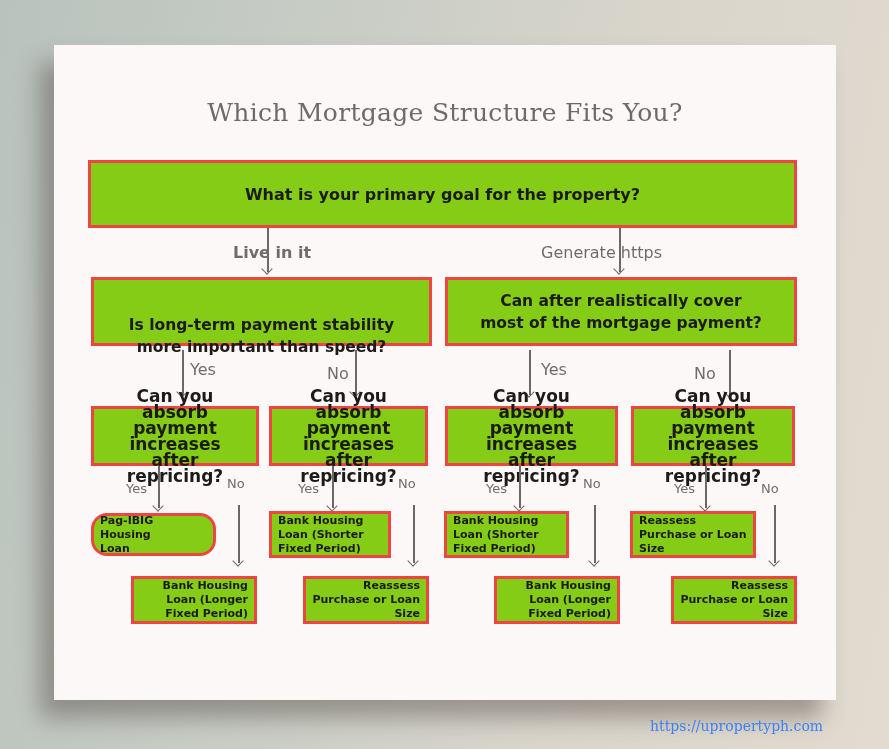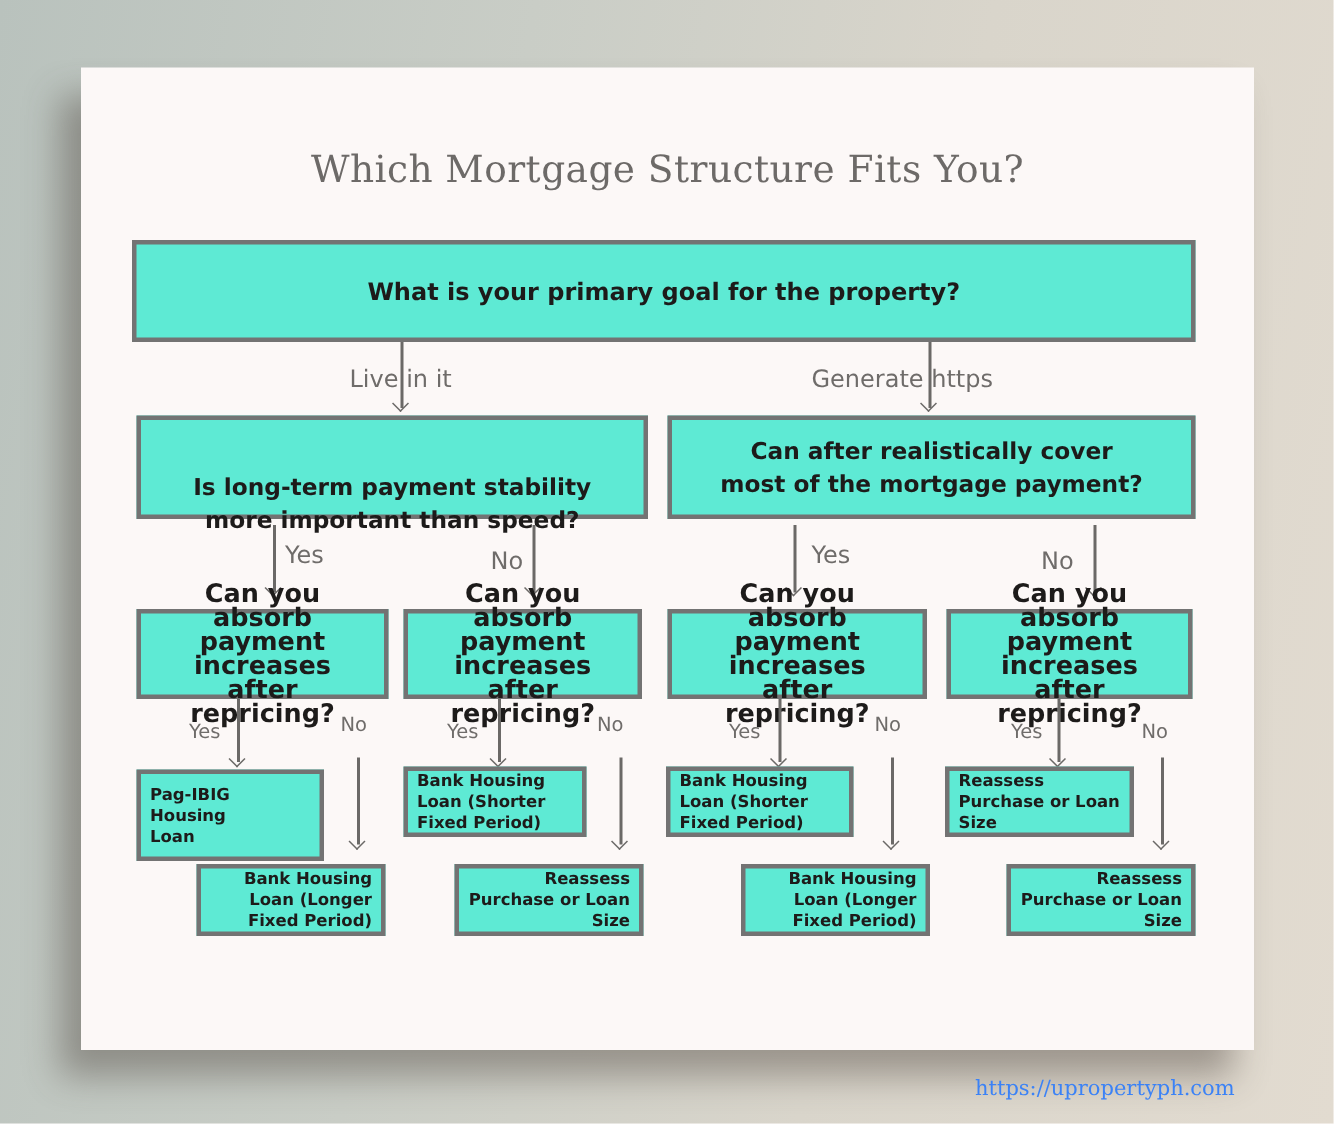--- a/index.html
+++ b/index.html
@@ -12,21 +12,21 @@
     position: absolute; left: 54px; top: 45px; width: 782px; height: 655px;
     background: #fcf8f7;
     box-shadow: -14px 18px 22px rgba(80,72,65,0.45);
   }
   .title {
     position: absolute; left: 54px; width: 782px; top: 98px; text-align: center;
     font-family: "DejaVu Serif", serif; font-size: 25px; color: #6d6a68; letter-spacing: 0.3px;
   }
   .box {
     position: absolute; box-sizing: border-box;
-    background: #5eead4; border: 3px solid #737373;
+    background: #84cc16; border: 3px solid #ef4444;
     display: flex; align-items: center; justify-content: center; text-align: center;
     color: #1d1b1a; font-weight: bold;
   }
   .box.top { font-size: 16px; }
   .box.l2 { font-size: 15.5px; line-height: 22px; }
   .box.l3 { font-size: 17px; line-height: 16px; }
   .box.leaf { font-size: 11px; line-height: 14px; padding: 0 6px; }
   .box.leaf.left { justify-content: flex-start; text-align: left; }
   .box.leaf.right { justify-content: flex-end; text-align: right; }
   .label {
@@ -52,21 +52,21 @@
 <div class="card"></div>
 
 <div class="title">Which Mortgage Structure Fits You?</div>
 
 <div class="box top" style="left:88px; top:160px; width:709px; height:68px;">
   <span>What is your primary goal for the property?</span>
 </div>
 
 <div class="vline" style="left:267px; top:228px; height:44px;"></div>
 <div class="arrowhead" style="left:263px; top:265px;"></div>
-<div class="label l1" style="left:233px; top:243px;">Live in it</div>
+<div class="label l1" style="left:233px; top:243px;font-weight:bold;">Live in it</div>
 
 <div class="vline" style="left:619px; top:228px; height:44px;"></div>
 <div class="arrowhead" style="left:615px; top:265px;"></div>
 <div class="label l1" style="left:541px; top:243px;">Generate https</div>
 
 <div class="box l2" style="left:91px; top:277px; width:341px; height:69px;">
   <span style="padding:0 22px;margin-top:48px;">Is long-term payment stability more important than speed?</span>
 </div>
 <div class="box l2" style="left:445px; top:277px; width:352px; height:69px;">
   <span style="padding:0 30px;">Can after realistically cover most of the mortgage payment?</span>
@@ -100,21 +100,21 @@
 <div class="box l3" style="left:631px; top:406px; width:164px; height:60px;">
   <span style="padding:0 18px;">Can you absorb payment increases after repricing?</span>
 </div>
 
 <div class="vline" style="left:158px; top:466px; height:42px;"></div>
 <div class="arrowhead" style="left:154px; top:502px;"></div>
 <div class="label l3" style="left:126px; top:481px;">Yes</div>
 <div class="label l3" style="left:227px; top:476px;">No</div>
 <div class="vline" style="left:238px; top:505px; height:58px;"></div>
 <div class="arrowhead" style="left:234px; top:557px;"></div>
-<div class="box leaf left" style="left:91px; top:513px; width:125px; height:61px;">
+<div class="box leaf left" style="left:91px; top:513px; width:125px; height:43px;border-radius:16px;">
   <span style="max-width:80px;">Pag-IBIG Housing Loan</span>
 </div>
 <div class="box leaf right" style="left:131px; top:576px; width:126px; height:48px;">
   <span style="max-width:112px;">Bank Housing Loan (Longer Fixed Period)</span>
 </div>
 
 <div class="vline" style="left:332px; top:466px; height:42px;"></div>
 <div class="arrowhead" style="left:328px; top:502px;"></div>
 <div class="label l3" style="left:298px; top:481px;">Yes</div>
 <div class="label l3" style="left:398px; top:476px;">No</div>

